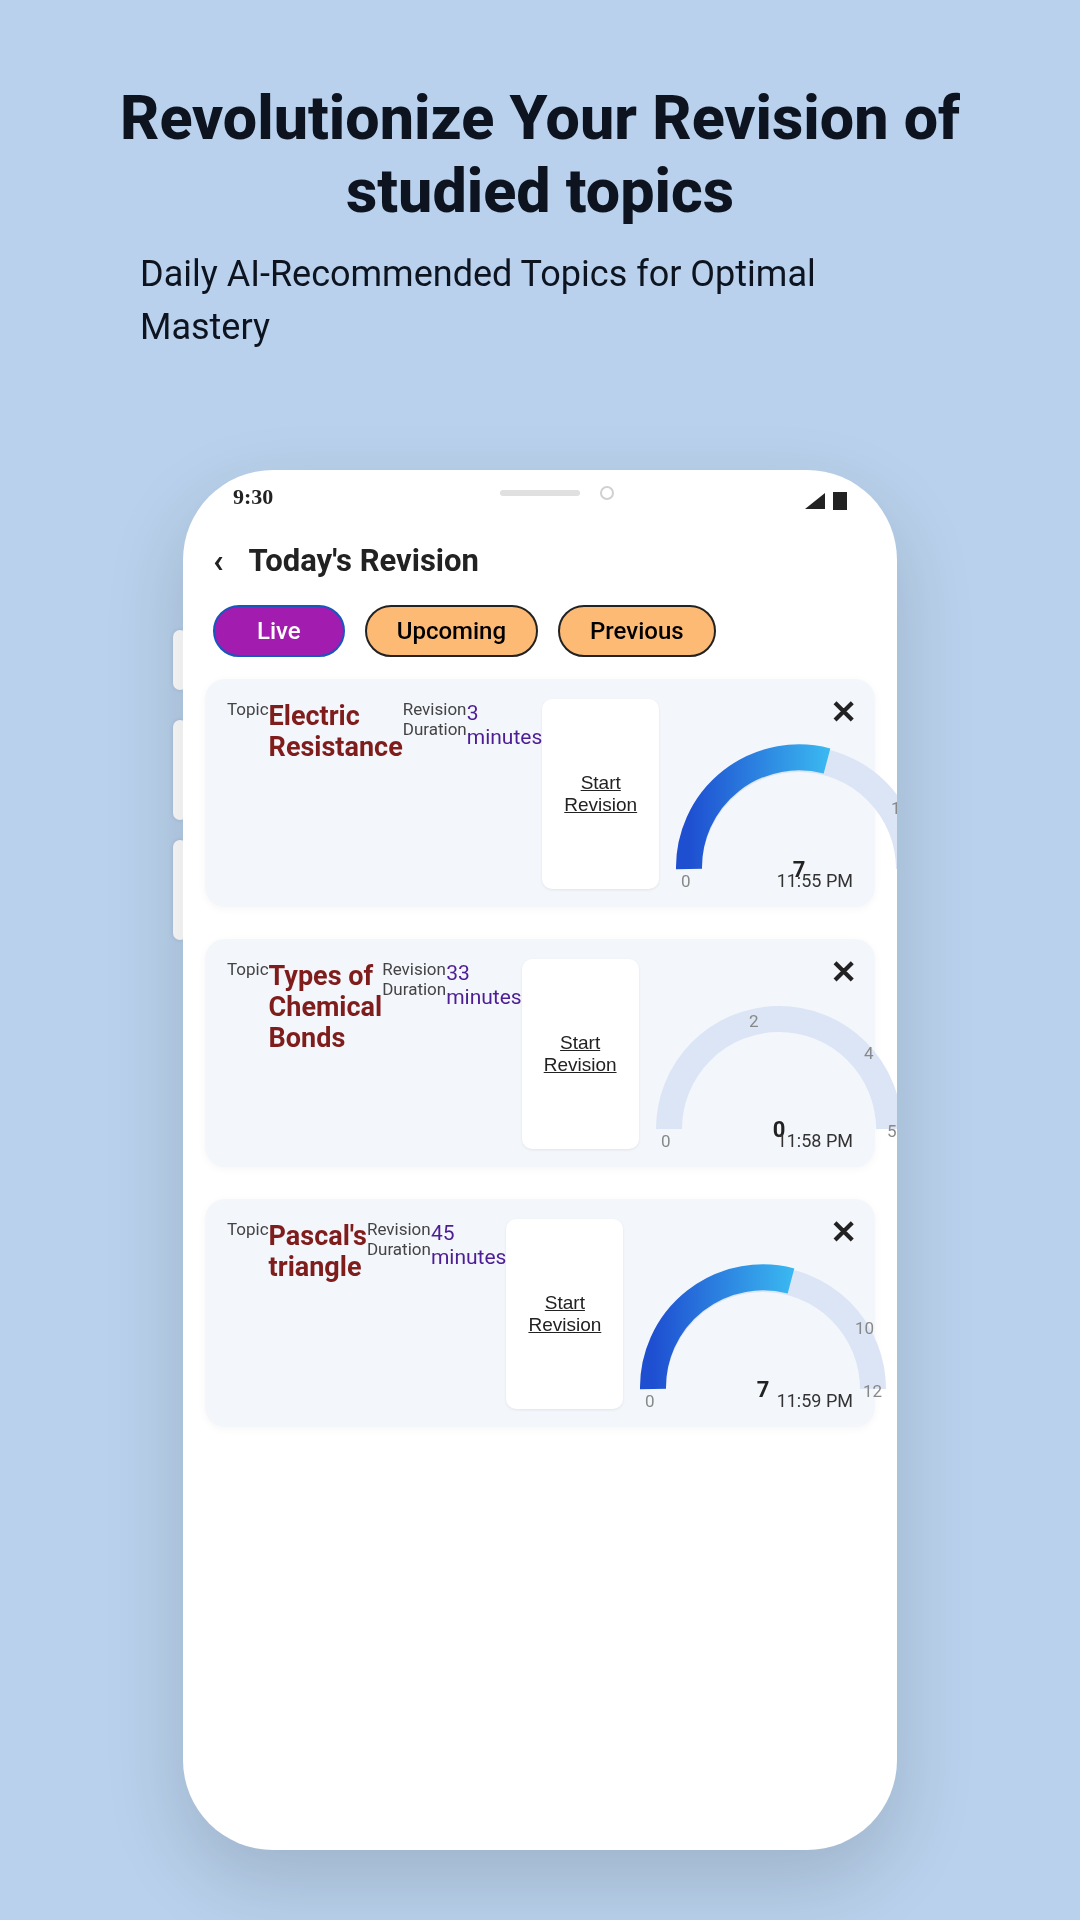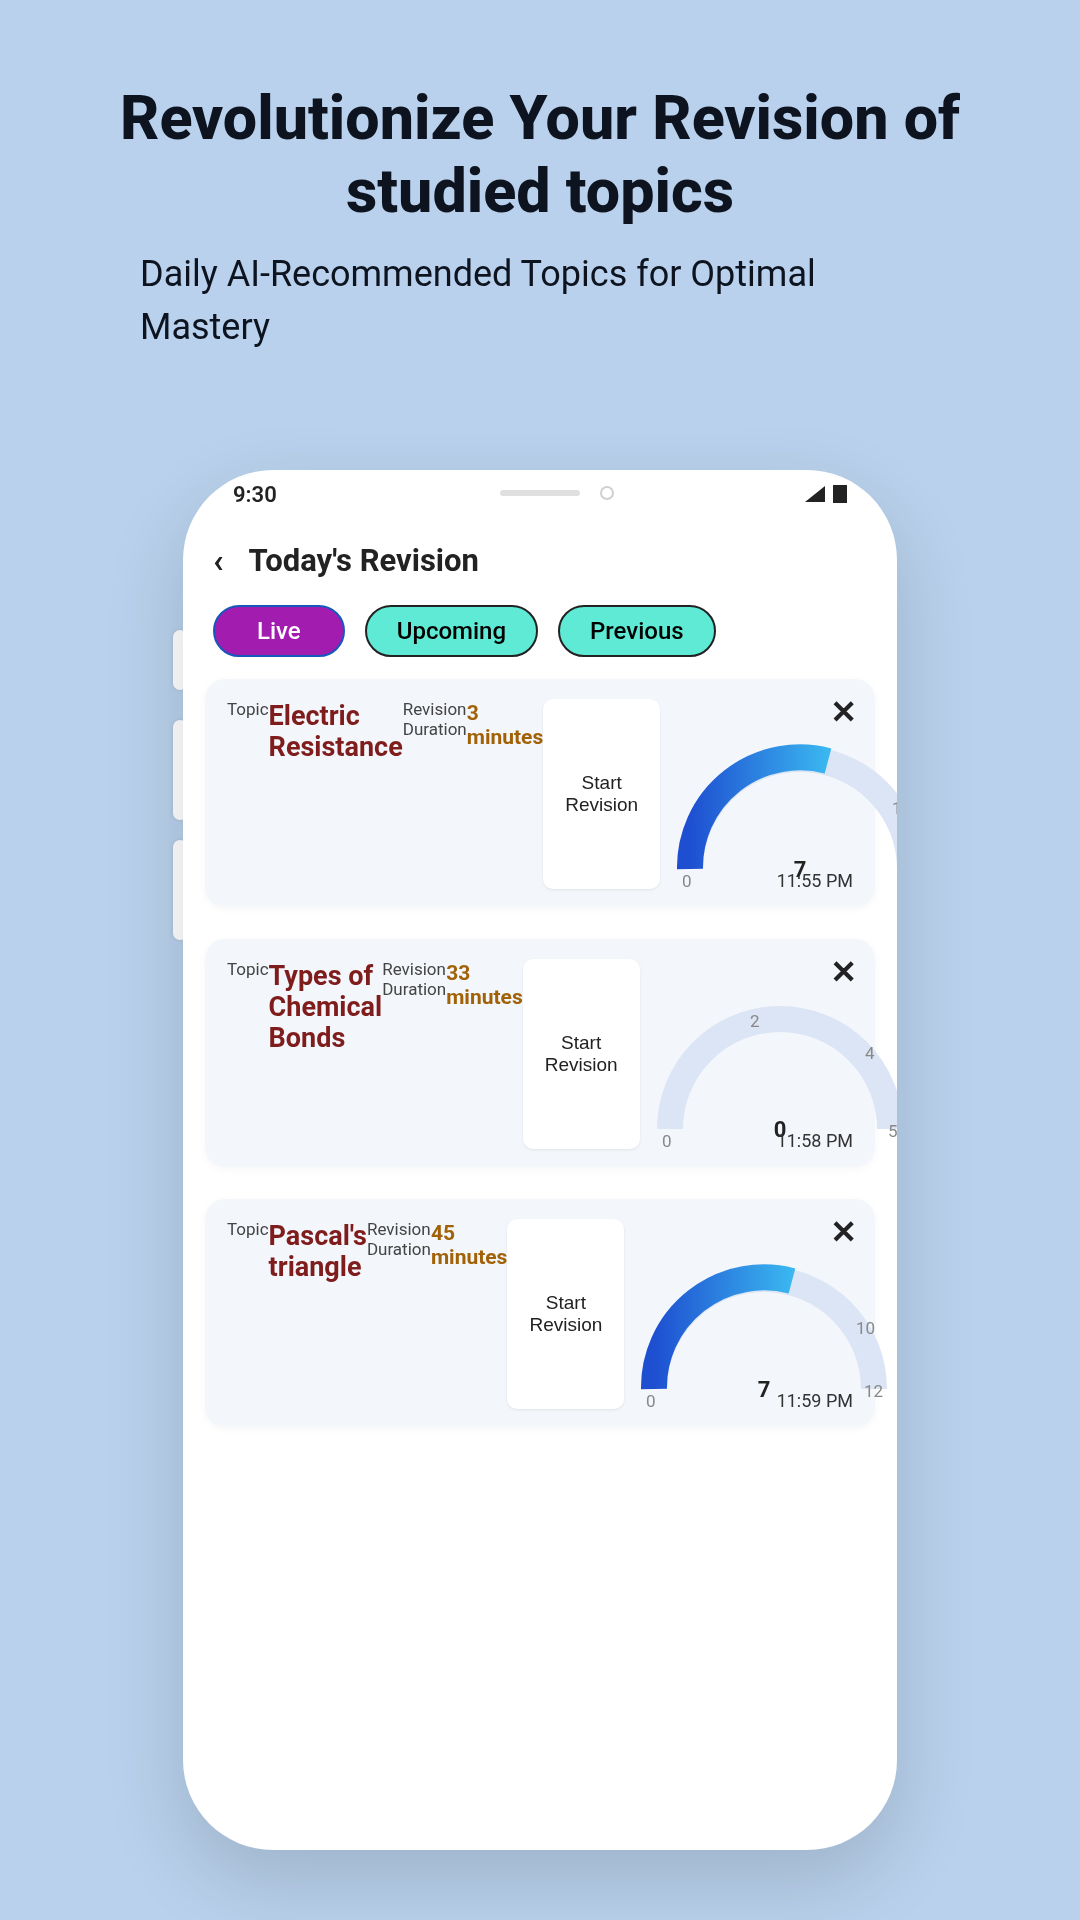--- a/index.html
+++ b/index.html
@@ -64,26 +64,27 @@
       top: 16px;
       left: calc(50% + 60px);
       width: 14px;
       height: 14px;
       border: 2px solid #d0d0d0;
       border-radius: 50%;
     }
     .status-bar {
       display: flex;
       justify-content: space-between;
-      align-items: center;
+      align-items: flex-end;
       padding: 8px 50px 0;
       height: 40px;
       font-size: 22px;
       font-weight: 600;
       color: #222;
+      font-family: Liberation Serif, serif;
     }
     .status-icons {
       display: flex;
       gap: 8px;
       align-items: center;
     }
     .signal-icon {
       width: 0;
       height: 0;
       border-style: solid;
@@ -116,21 +117,21 @@
       display: flex;
       gap: 20px;
       padding: 0 30px 22px;
     }
     .tab {
       padding: 10px 30px;
       border-radius: 50px;
       font-size: 24px;
       font-weight: 500;
       border: 2px solid #222;
-      background: #5eead4;
+      background: #fdba74;
       cursor: pointer;
     }
     .tab.active {
       background: #a21caf;
       color: #fff;
       border-color: #1657bd;
       padding: 10px 42px;
     }
     .cards {
       padding: 0 22px;
@@ -162,35 +163,36 @@
       line-height: 1.15;
       margin-top: 2px;
       margin-bottom: 16px;
     }
     .label-duration {
       font-size: 17px;
       color: #444;
     }
     .duration-value {
       font-size: 21px;
-      font-weight: 700;
-      color: #a16207;
+      font-weight: 400;
+      color: #4c1d95;
       margin-top: 2px;
       margin-bottom: 22px;
     }
     .start-btn {
       background: #fff;
       border: none;
       border-radius: 10px;
       padding: 14px 22px;
       font-size: 19px;
       color: #222;
       width: fit-content;
       cursor: pointer;
       box-shadow: 0 1px 3px rgba(0,0,0,0.08);
+      text-decoration: underline;
     }
     .close-icon {
       position: absolute;
       top: 14px;
       right: 18px;
       font-size: 32px;
       font-weight: 700;
       color: #222;
       cursor: pointer;
     }

